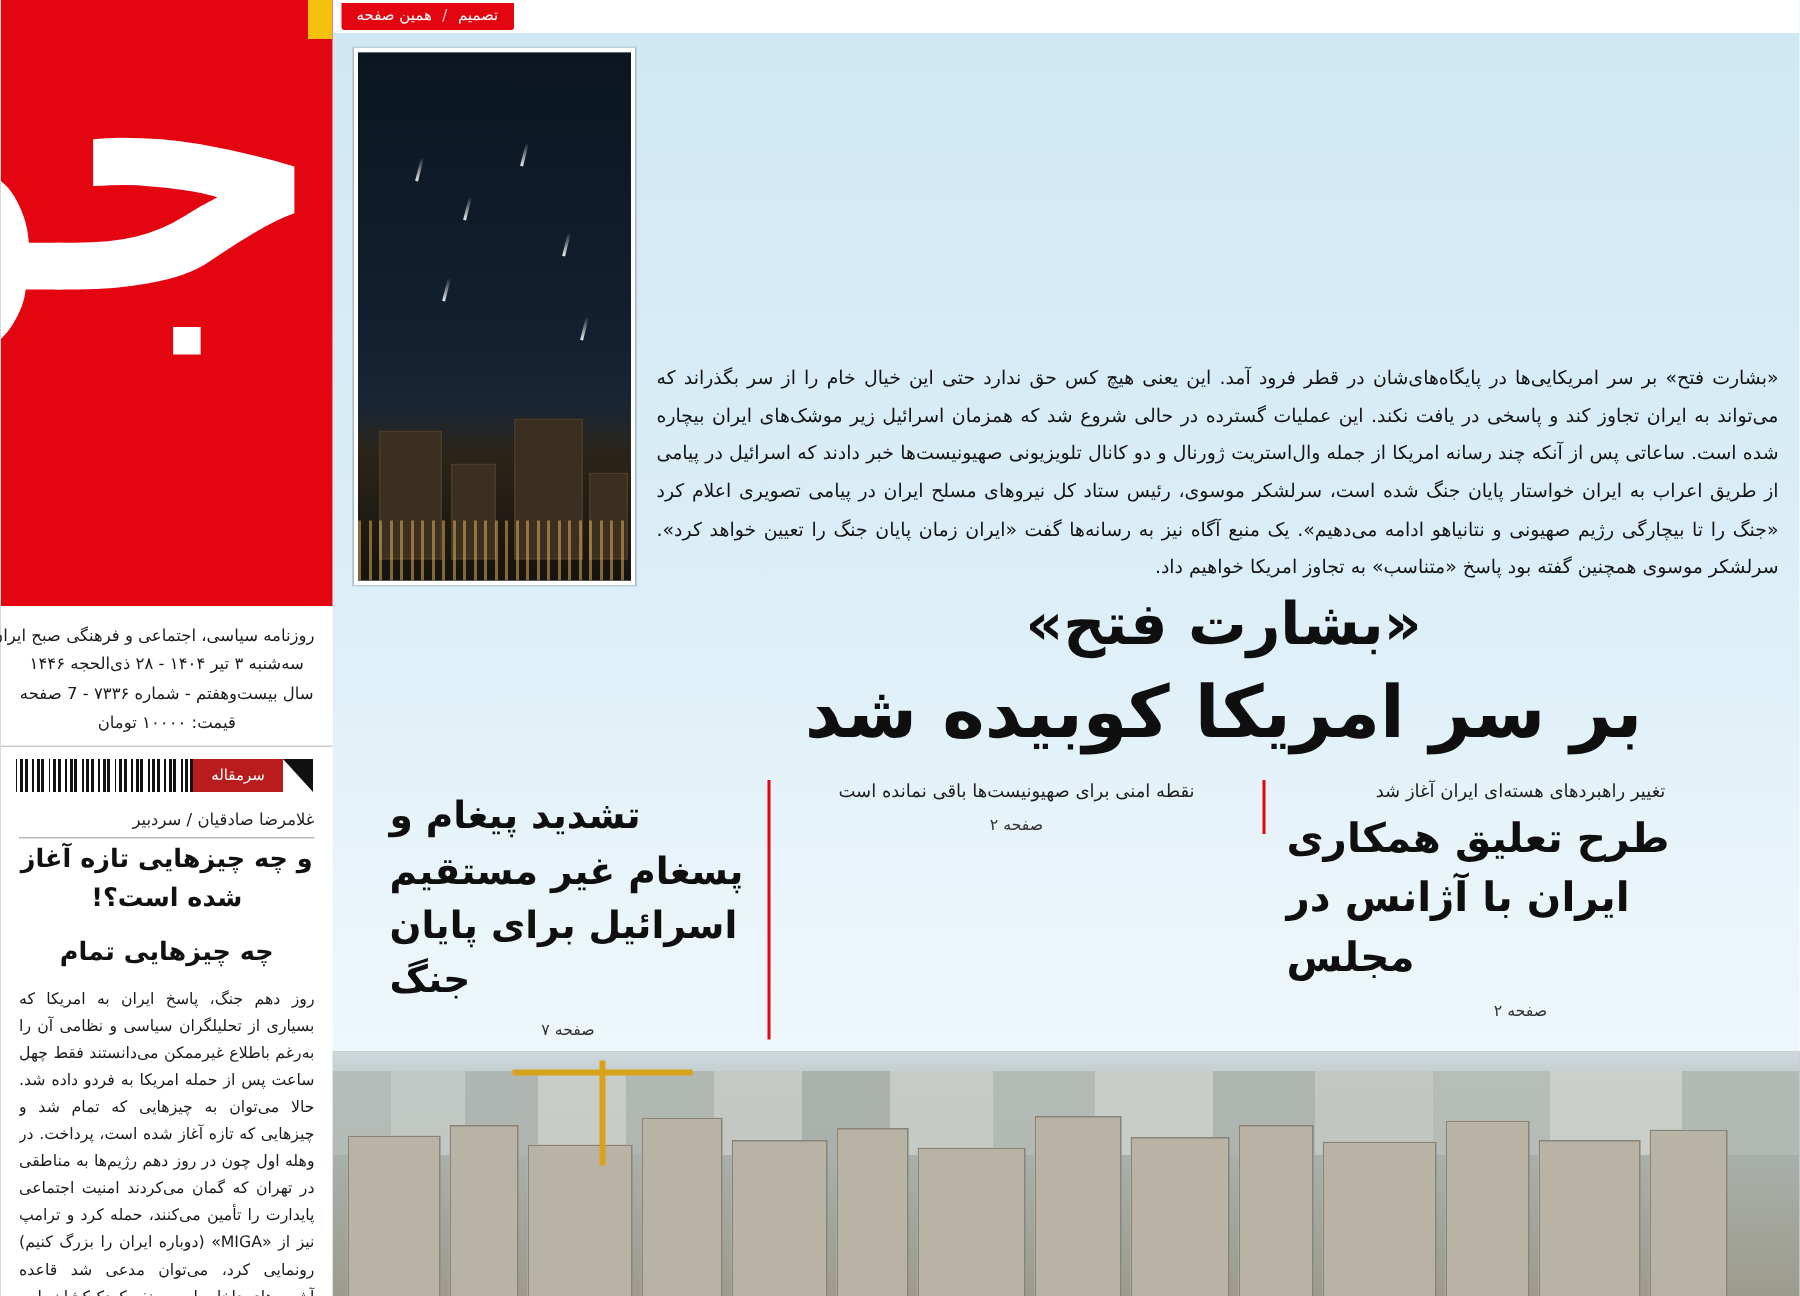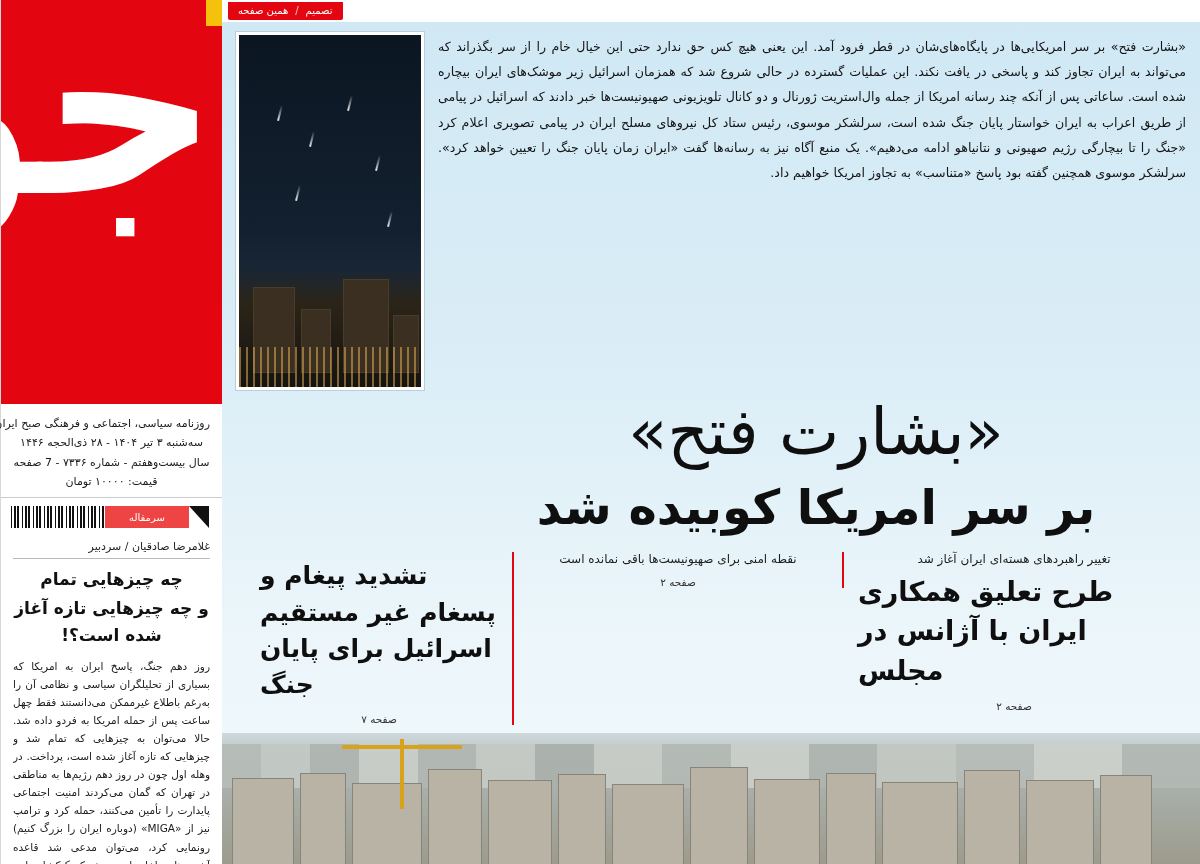--- a/index.html
+++ b/index.html
@@ -70,22 +70,22 @@
     align-items: stretch;
     position: relative;
   }
   .barcode .bars {
     flex: 1;
     background: repeating-linear-gradient(to right,
       #111 0 1px, #fff 1px 3px, #111 3px 5px, #fff 5px 6px,
       #111 6px 8px, #fff 8px 11px);
   }
   .barcode .tagbox {
-    width: 84px;
-    background: #ef4444;
+    width: 60px;
+    background: #b91c1c;
     color: #fff;
     font-size: 10px;
     display: flex;
     align-items: center;
     justify-content: center;
   }
   .barcode .corner {
     width: 20px;
     background: #111;
     clip-path: polygon(0 0, 100% 0, 100% 100%);
@@ -149,20 +149,21 @@
     gap: 7px;
     align-items: center;
   }
   .kicker-tab .sep { opacity: .8; }
 
   .lead-wrap {
     display: flex;
     flex-direction: row;
     padding: 10px 14px 0 14px;
     gap: 14px;
+    align-items: flex-end;
   }
   .lead-text {
     flex: 1;
     font-size: 12.6px;
     line-height: 2.0;
     text-align: justify;
     color: #141414;
     padding-top: 2px;
   }
   .lead-photo {
@@ -205,22 +206,22 @@
       repeating-linear-gradient(to right, rgba(255,196,90,.85) 0 2px, rgba(0,0,0,0) 2px 7px);
     opacity: .55;
   }
 
   .headline-block {
     padding: 2px 18px 0 18px;
     text-align: center;
     position: relative;
   }
   .hl1 {
-    font-size: 64px;
-    font-weight: normal;
+    font-size: 39px;
+    font-weight: bold;
     color: #0f0f0f;
     line-height: 1.28;
     letter-spacing: -1px;
     padding-left: 210px;
   }
   .hl2 {
     font-size: 48px;
     font-weight: bold;
     color: #0f0f0f;
     line-height: 1.3;
@@ -406,19 +407,19 @@
     </div>
 
     <div class="barcode">
       <div class="corner"></div>
       <div class="tagbox">سرمقاله</div>
       <div class="bars"></div>
     </div>
 
     <div class="editorial">
       <div class="ed-author">غلامرضا صادقیان / سردبیر</div>
+      <div class="ed-title" style="margin-top:-6px;">و چه چیزهایی تازه آغاز شده است؟!</div>
       <div class="ed-title">چه چیزهایی تمام</div>
-      <div class="ed-title" style="margin-top:-6px;">و چه چیزهایی تازه آغاز شده است؟!</div>
       <div class="ed-body">روز دهم جنگ، پاسخ ایران به امریکا که بسیاری از تحلیلگران سیاسی و نظامی آن را به‌رغم باطلاع غیرممکن می‌دانستند فقط چهل ساعت پس از حمله امریکا به فردو داده شد. حالا می‌توان به چیزهایی که تمام شد و چیزهایی که تازه آغاز شده است، پرداخت. در وهله اول چون در روز دهم رژیم‌ها به مناطقی در تهران که گمان می‌کردند امنیت اجتماعی پایدارت را تأمین می‌کنند، حمله کرد و ترامپ نیز از «MIGA» (دوباره ایران را بزرگ کنیم) رونمایی کرد، می‌توان مدعی شد قاعده آشوب‌های داخلی این به نفع کودک‌کشان یا به نفع آن شازده‌ای که آب‌وپایانی را راضی نواند بدهد کمک اطرافیان بالا بکشد و پیام مردم ایران انگلیسی حرف می‌زند، تمام شده است و آنچه تازه آغاز شده است... یکی از پایه‌بل‌ترین گزاره‌های یک ملت در دوران معاصر است، رژیم و امریکا باید در اطلاعات و عملیات تروریستی بسیار قطعه‌زن عمل نمایان در فهم مسائل اجتماعی و ملی ایران گرفتار محکم پایان خویش اند. اکنون مخالفان و منتقدان نظام به یکدیگر کمک در تفسیر خطبه رسمی و پشتیبانی مطلق از مرکز تصمیم‌گیر قوا می‌دهند تا تجربه شکوهمند تمام.</div>
     </div>
   </div>
 
 </div>
 
 </body></html>

